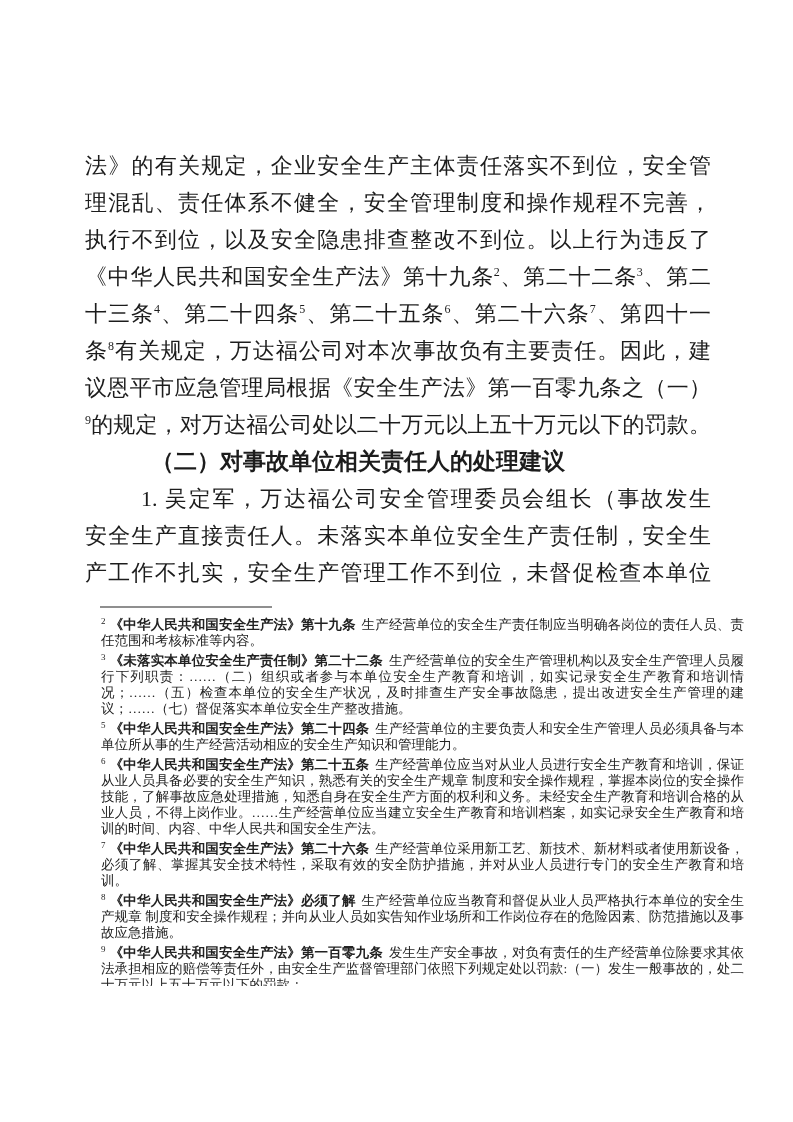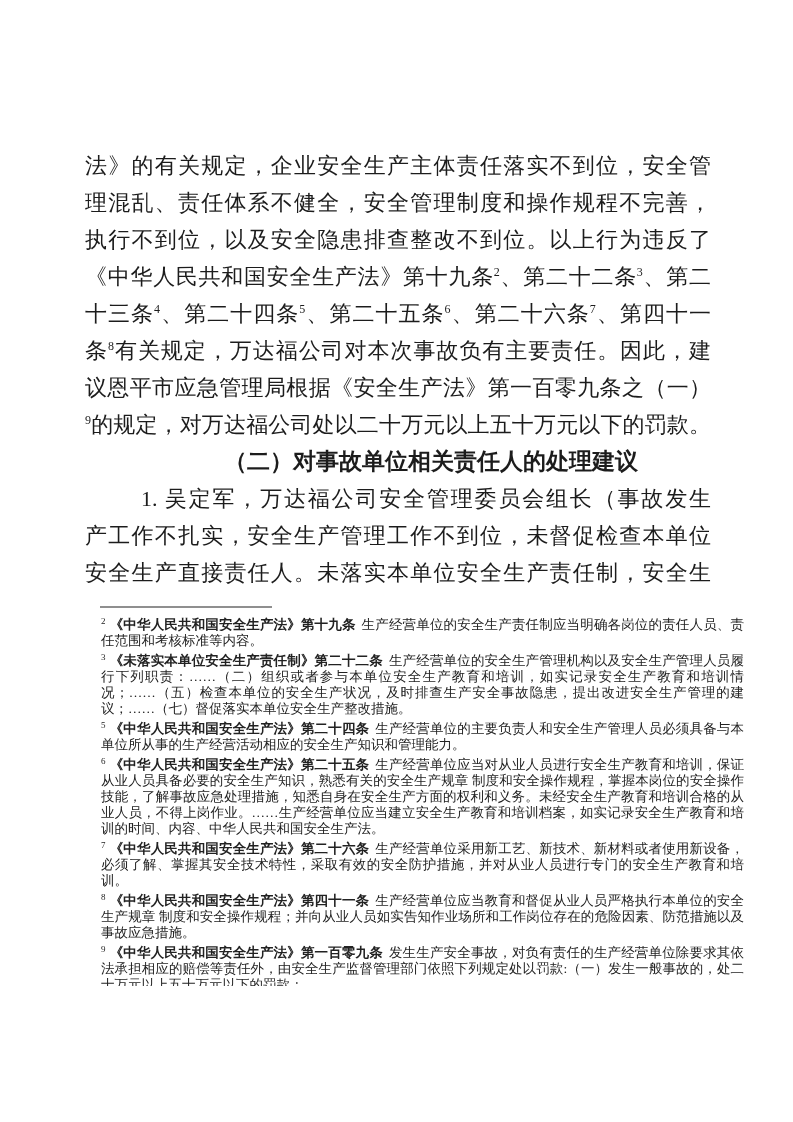--- a/index.html
+++ b/index.html
@@ -4,21 +4,21 @@
 <style>
   html,body{margin:0;padding:0;background:#ffffff;}
   .page{position:relative;width:793px;height:986px;background:#ffffff;overflow:hidden;
         font-family:"Liberation Serif",serif;color:#1c1c1c;padding-left:12px;}
   
   .body-text{position:absolute;left:85px;top:147px;width:626px;}
   .body-line{font-size:22px;line-height:37px;height:37px;overflow:hidden;
              text-align:justify;text-align-last:justify;}
   .body-line sup{font-size:12px;line-height:0;vertical-align:super;}
   .body-line.heading{font-family:"Liberation Sans",sans-serif;font-weight:700;font-size:23px;
-                     text-align:center;text-align-last:auto;text-indent:66px;}
+                     text-align:left;text-align-last:auto;text-indent:66px;}
   .body-line.indent{text-indent:56px;}
   
   .fn-sep{position:absolute;left:100px;top:606px;width:172px;height:2px;background:#8f8f8f;}
   
   .footnotes{position:absolute;left:97px;top:613px;width:651px;font-size:13.5px;line-height:16px;
              text-align:justify;color:#222;}
   .footnote{margin:4px;}
   .fn-num{font-size:9px;line-height:0;vertical-align:super;padding-right:4px;}
   .fn-title{font-family:"Liberation Sans",sans-serif;font-weight:700;padding-right:6px;}
   
@@ -38,33 +38,33 @@
       <div class="body-line flow">法》的有关规定，企业安全生产主体责任落实不到位，安全管</div>
       <div class="body-line flow">理混乱、责任体系不健全，安全管理制度和操作规程不完善，</div>
       <div class="body-line flow">执行不到位，以及安全隐患排查整改不到位。以上行为违反了</div>
       <div class="body-line flow">《中华人民共和国安全生产法》第十九条<sup>2</sup>、第二十二条<sup>3</sup>、第二</div>
       <div class="body-line flow">十三条<sup>4</sup>、第二十四条<sup>5</sup>、第二十五条<sup>6</sup>、第二十六条<sup>7</sup>、第四十一</div>
       <div class="body-line flow">条<sup>8</sup>有关规定，万达福公司对本次事故负有主要责任。因此，建</div>
       <div class="body-line flow">议恩平市应急管理局根据《安全生产法》第一百零九条之（一）</div>
       <div class="body-line flow"><sup>9</sup>的规定，对万达福公司处以二十万元以上五十万元以下的罚款。</div>
       <div class="body-line heading">（二）对事故单位相关责任人的处理建议</div>
       <div class="body-line indent">1. 吴定军，万达福公司安全管理委员会组长（事故发生前），</div>
+      <div class="body-line flow">安全生产直接责任人。未落实本单位安全生产责任制，安全生</div>
       <div class="body-line flow">产工作不扎实，安全生产管理工作不到位，未督促检查本单位</div>
-      <div class="body-line flow">安全生产直接责任人。未落实本单位安全生产责任制，安全生</div>
     </div>
 
   <div class="fn-sep"></div>
 
   <div class="footnotes">
       <div class="footnote"><sup class="fn-num">2</sup><span class="fn-title">《中华人民共和国安全生产法》第十九条</span><span class="fn-text">生产经营单位的安全生产责任制应当明确各岗位的责任人员、责任范围和考核标准等内容。</span></div>
       <div class="footnote"><sup class="fn-num">3</sup><span class="fn-title">《未落实本单位安全生产责任制》第二十二条</span><span class="fn-text">生产经营单位的安全生产管理机构以及安全生产管理人员履行下列职责：……（二）组织或者参与本单位安全生产教育和培训，如实记录安全生产教育和培训情况；……（五）检查本单位的安全生产状况，及时排查生产安全事故隐患，提出改进安全生产管理的建议；……（七）督促落实本单位安全生产整改措施。</span></div>
       <div class="footnote"><sup class="fn-num">5</sup><span class="fn-title">《中华人民共和国安全生产法》第二十四条</span><span class="fn-text">生产经营单位的主要负责人和安全生产管理人员必须具备与本单位所从事的生产经营活动相应的安全生产知识和管理能力。</span></div>
       <div class="footnote"><sup class="fn-num">6</sup><span class="fn-title">《中华人民共和国安全生产法》第二十五条</span><span class="fn-text">生产经营单位应当对从业人员进行安全生产教育和培训，保证从业人员具备必要的安全生产知识，熟悉有关的安全生产规章 制度和安全操作规程，掌握本岗位的安全操作技能，了解事故应急处理措施，知悉自身在安全生产方面的权利和义务。未经安全生产教育和培训合格的从业人员，不得上岗作业。……生产经营单位应当建立安全生产教育和培训档案，如实记录安全生产教育和培训的时间、内容、中华人民共和国安全生产法。</span></div>
       <div class="footnote"><sup class="fn-num">7</sup><span class="fn-title">《中华人民共和国安全生产法》第二十六条</span><span class="fn-text">生产经营单位采用新工艺、新技术、新材料或者使用新设备，必须了解、掌握其安全技术特性，采取有效的安全防护措施，并对从业人员进行专门的安全生产教育和培训。</span></div>
-      <div class="footnote"><sup class="fn-num">8</sup><span class="fn-title">《中华人民共和国安全生产法》第四十一条</span><span class="fn-text">生产经营单位应当教育和督促从业人员严格执行本单位的安全生产规章 制度和安全操作规程；并向从业人员如实告知作业场所和工作岗位存在的危险因素、防范措施以及事故应急措施。</span></div>
+      <div class="footnote"><sup class="fn-num">8</sup><span class="fn-title">《中华人民共和国安全生产法》必须了解</span><span class="fn-text">生产经营单位应当教育和督促从业人员严格执行本单位的安全生产规章 制度和安全操作规程；并向从业人员如实告知作业场所和工作岗位存在的危险因素、防范措施以及事故应急措施。</span></div>
       <div class="footnote"><sup class="fn-num">9</sup><span class="fn-title">《中华人民共和国安全生产法》第一百零九条</span><span class="fn-text">发生生产安全事故，对负有责任的生产经营单位除要求其依法承担相应的赔偿等责任外，由安全生产监督管理部门依照下列规定处以罚款:（一）发生一般事故的，处二十万元以上五十万元以下的罚款；……。</span></div>
     </div>
 
   <div class="page-num">— 15 —</div>
 
   <div class="watermark">
     <span>
       <svg width="46" height="46" viewBox="0 0 48 48">
         <g fill="none" stroke="#c2c2c2" stroke-width="1.6" stroke-linecap="round">
           <path d="M7 20 l6 3 M6 27 l7 1"></path>

